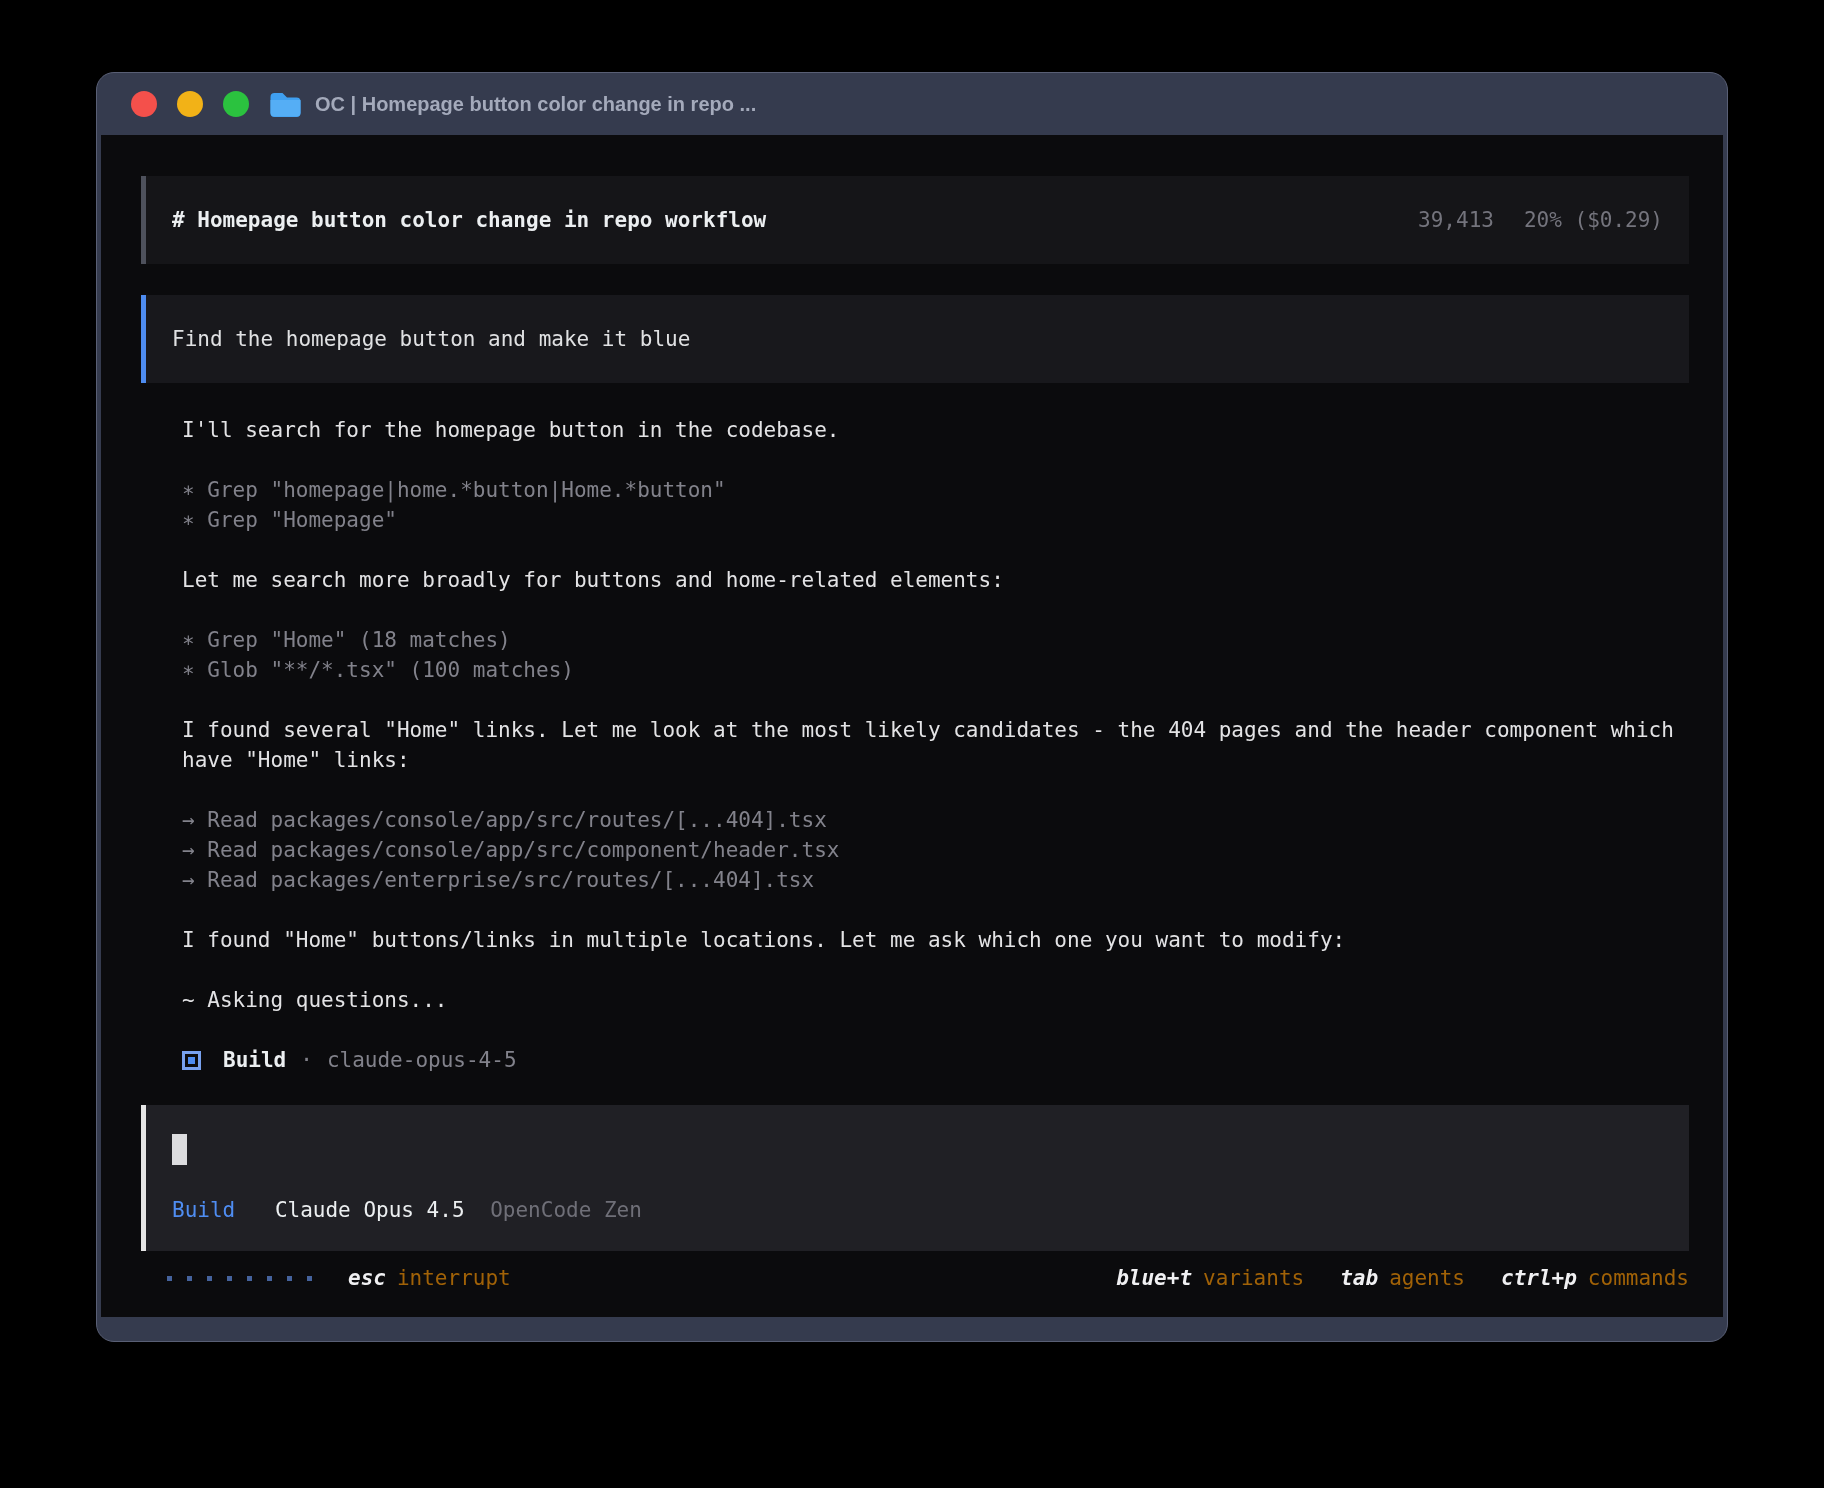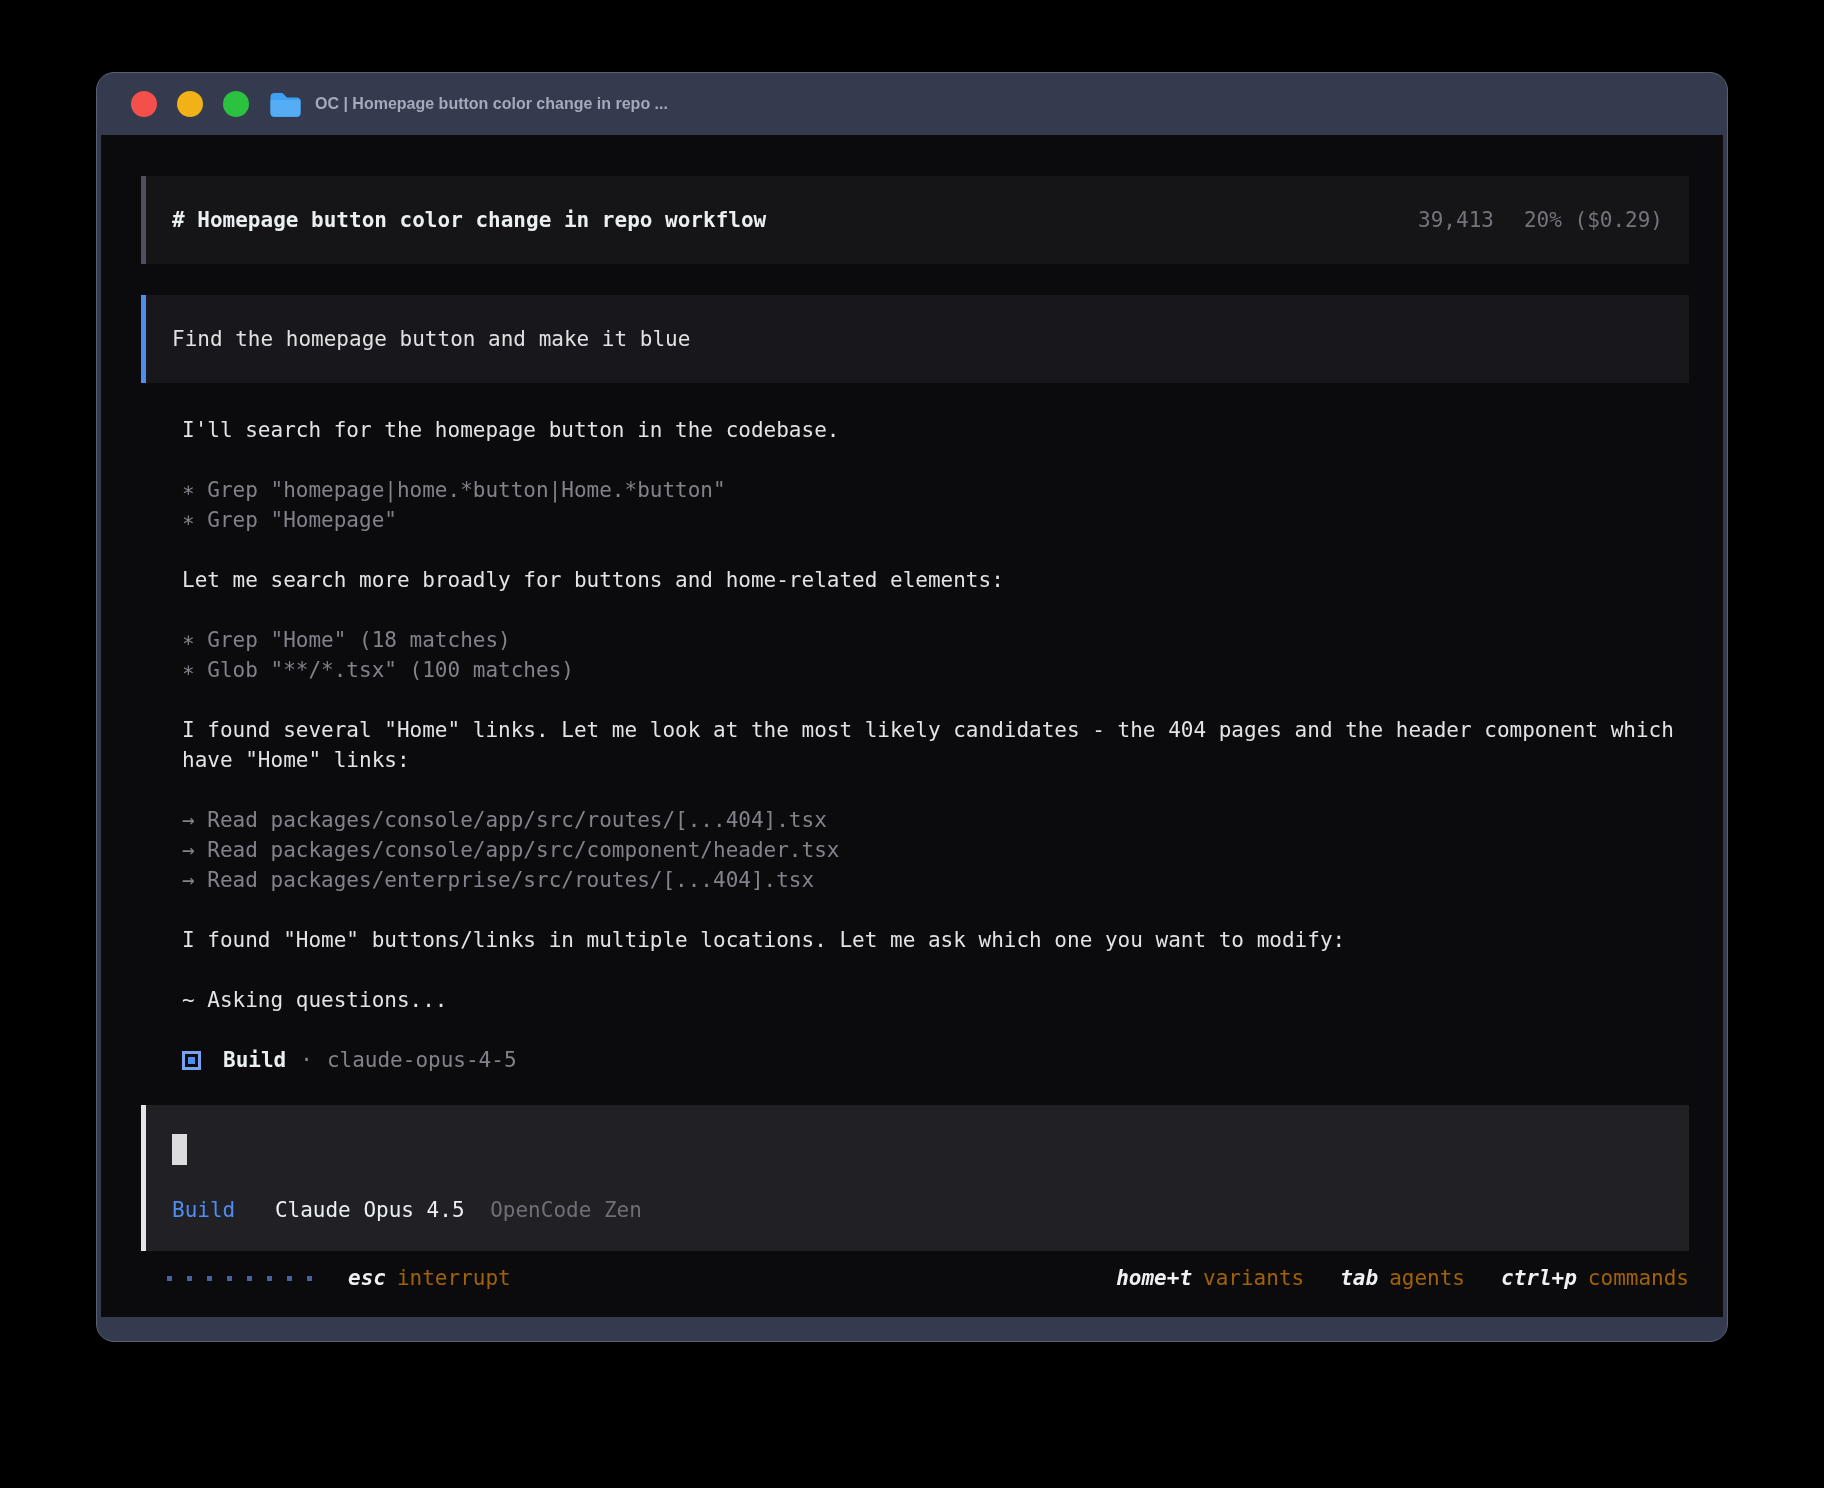--- a/index.html
+++ b/index.html
@@ -26,21 +26,21 @@
   }
   .lights { display:flex; gap:20px; align-items:center; }
   .light { width:26px; height:26px; border-radius:50%; }
   .light.red    { background:#f4504b; }
   .light.yellow { background:#f2b217; }
   .light.green  { background:#2bc23f; }
   .title-group {
     display:flex; align-items:center; gap:13px;
     margin-left:20px;
     font-family:"Liberation Sans", sans-serif;
-    font-weight:bold; font-size:16px;
+    font-weight:bold; font-size:20px;
     color:#a4aabb;
     white-space:nowrap;
   }
   .terminal {
     position:absolute; left:4px; right:4px; top:62px; bottom:24px;
     background:#0b0b0d;
     padding:41px 34px 18px 40px;
     display:flex; flex-direction:column;
     font-size:21px; line-height:30px;
     color:#e9e9eb;
@@ -188,21 +188,21 @@
             <i></i>
             <i></i>
             <i></i>
             <i></i>
         </span>
         <span class="key">esc</span>
         <span class="action">interrupt</span>
       </div>
       <div class="sb-right">
         <span class="shortcut">
-          <span class="key">home+t</span>
+          <span class="key">blue+t</span>
           <span class="action">variants</span>
         </span>
         <span class="shortcut">
           <span class="key">tab</span>
           <span class="action">agents</span>
         </span>
         <span class="shortcut">
           <span class="key">ctrl+p</span>
           <span class="action">commands</span>
         </span>

